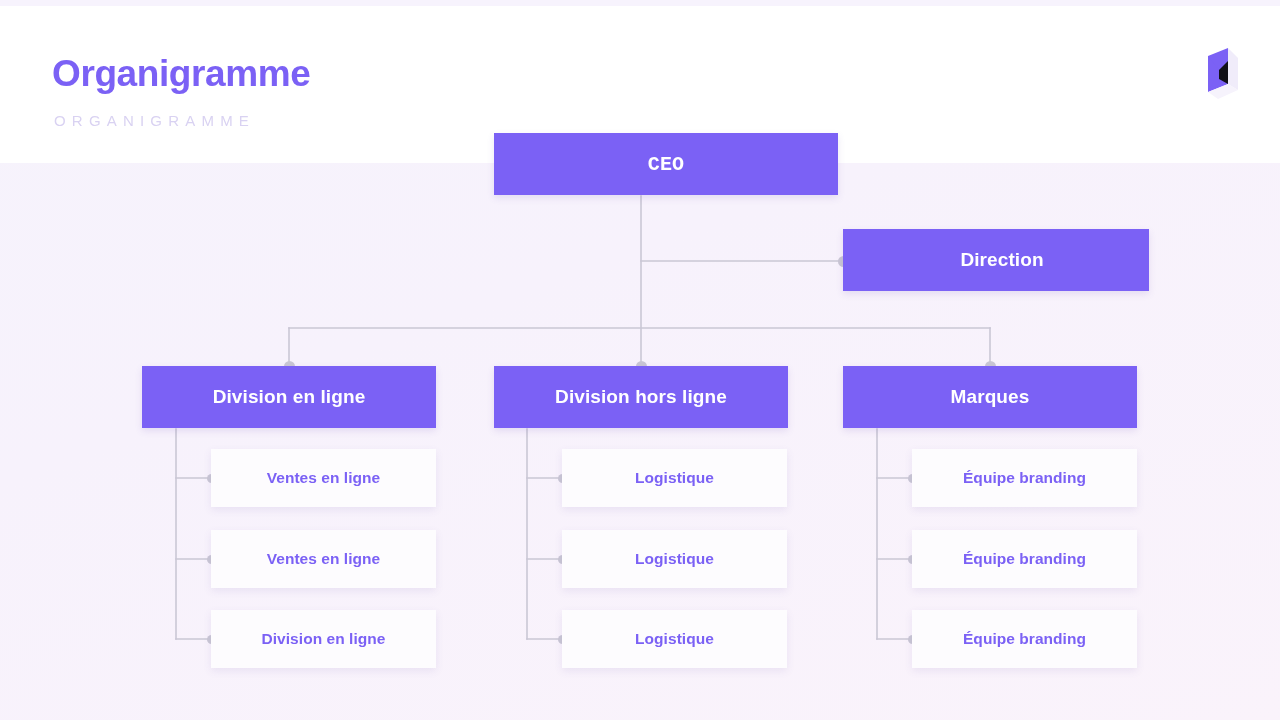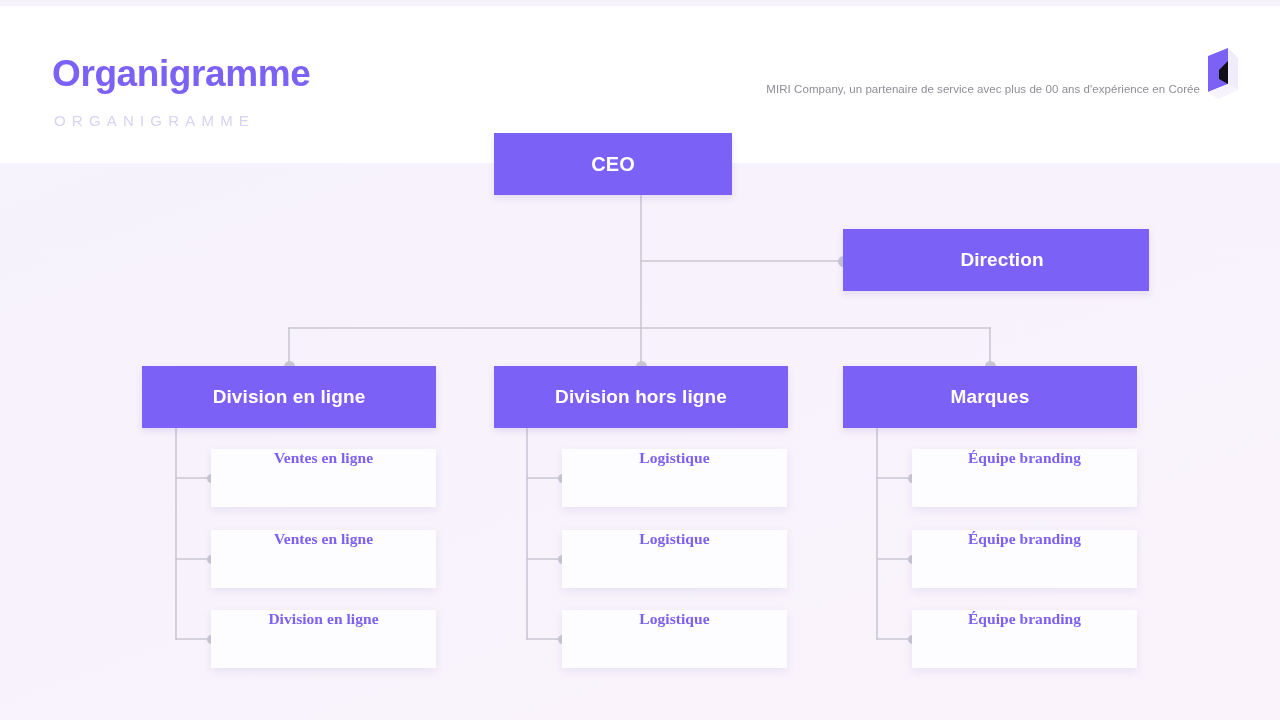--- a/index.html
+++ b/index.html
@@ -105,22 +105,22 @@
     letter-spacing: 0.1px;
     white-space: nowrap;
   }
   .node-ceo .node-label { font-size: 20px; }
 
   .leaf {
     position: absolute;
     background: #fdfcfe;
     box-shadow: 0 3px 8px rgba(100, 80, 170, 0.10);
     display: flex;
+    align-items: center;
     justify-content: center;
-    font-family: Liberation Serif, serif;
   }
   .leaf-label {
     color: #7b61f5;
     font-size: 15.5px;
     font-weight: bold;
     letter-spacing: 0.05px;
     white-space: nowrap;
   }
 
   
@@ -141,21 +141,20 @@
 <body>
 
 <div id="slide">
 
   <div class="header-band"></div>
 
   <div class="title">Organigramme</div>
 
   <div class="subtitle">ORGANIGRAMME</div>
 
-  <div class="tagline">MIRI Company, un partenaire de service avec plus de 00 ans d'expérience en Corée</div>
 
   <div class="logo">
     <svg width="46" height="52" viewBox="0 0 46 52">
       <polygon points="14,8 34,0 34,36 14,44" fill="#7b61f5"></polygon>
       <polygon points="34,0 44,10 44,42 34,36" fill="#f0ecfa"></polygon>
       <polygon points="14,44 34,36 44,42 24,51" fill="#f6f3fc"></polygon>
       <polygon points="25,22 34,13 34,36 25,31" fill="#111018"></polygon>
       <polygon points="14,8 25,22 14,44" fill="#7b61f5"></polygon>
     </svg>
   </div>
@@ -200,21 +199,21 @@
   <div class="dot dot-sm" style="left:206.5px; top:628.5px;"></div>
 
   <div class="dot dot-sm" style="left:557.5px; top:467.5px;"></div>
   <div class="dot dot-sm" style="left:557.5px; top:548.5px;"></div>
   <div class="dot dot-sm" style="left:557.5px; top:628.5px;"></div>
 
   <div class="dot dot-sm" style="left:907.5px; top:467.5px;"></div>
   <div class="dot dot-sm" style="left:907.5px; top:548.5px;"></div>
   <div class="dot dot-sm" style="left:907.5px; top:628.5px;"></div>
 
-  <div class="node node-ceo" style="left:494px; top:127px; width:238px; height:62px;">
+  <div class="node node-ceo" style="left:494px; top:127px; width:344px; height:62px;font-family:Liberation Mono, monospace;">
     <span class="node-label">CEO</span>
   </div>
 
   <div class="node" style="left:843px; top:223px; width:294px; height:62px;padding-left:12px;">
     <span class="node-label">Direction</span>
   </div>
 
   <div class="node" style="left:142px; top:360px; width:294px; height:62px;">
     <span class="node-label">Division en ligne</span>
   </div>

